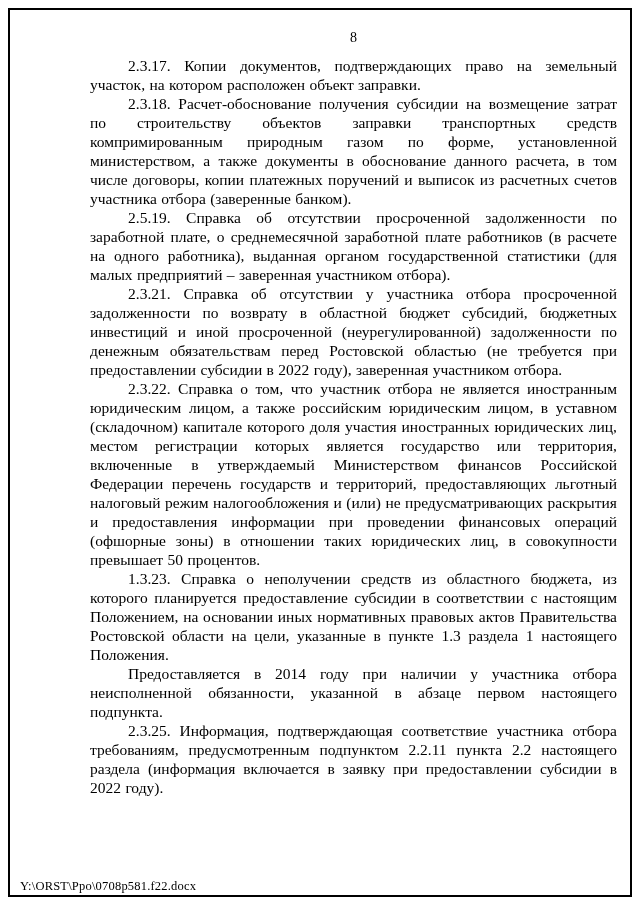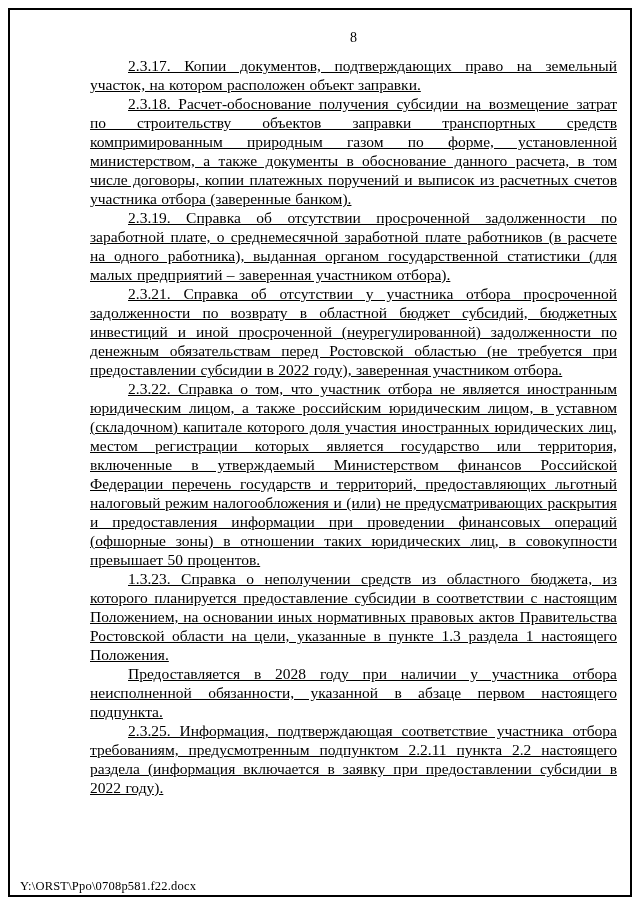--- a/index.html
+++ b/index.html
@@ -37,21 +37,20 @@
     line-height: 16px;
     margin-bottom: 10px;
   }
   .para {
     margin: 0;
     text-align: justify;
     text-indent: 38px;
     font-size: 15.5px;
     line-height: 19px;
     word-spacing: 0.5px;
-    text-decoration: underline;
   }
   .footer {
     position: absolute;
     left: 20px;
     bottom: 12px;
     font-size: 12.5px;
     line-height: 14px;
     letter-spacing: 0.2px;
     text-align: center;
   }
@@ -61,23 +60,23 @@
 
 <div class="page">
   <div class="frame"></div>
 
   <div class="content">
     <div class="page-number">8</div>
 
     <div>
         <p class="para">2.3.17. Копии документов, подтверждающих право на земельный участок, на котором расположен объект заправки.</p>
         <p class="para">2.3.18. Расчет-обоснование получения субсидии на возмещение затрат по строительству объектов заправки транспортных средств компримированным природным газом по форме, установленной министерством, а также документы в обоснование данного расчета, в том числе договоры, копии платежных поручений и выписок из расчетных счетов участника отбора (заверенные банком).</p>
-        <p class="para">2.3.19. Справка об отсутствии просроченной задолженности по заработной плате, о среднемесячной заработной плате работников (в расчете на одного работника), выданная органом государственной статистики (для малых предприятий – заверенная участником отбора).</p>
+        <p class="para">2.5.19. Справка об отсутствии просроченной задолженности по заработной плате, о среднемесячной заработной плате работников (в расчете на одного работника), выданная органом государственной статистики (для малых предприятий – заверенная участником отбора).</p>
         <p class="para">2.3.21. Справка об отсутствии у участника отбора просроченной задолженности по возврату в областной бюджет субсидий, бюджетных инвестиций и иной просроченной (неурегулированной) задолженности по денежным обязательствам перед Ростовской областью (не требуется при предоставлении субсидии в 2022 году), заверенная участником отбора.</p>
         <p class="para">2.3.22. Справка о том, что участник отбора не является иностранным юридическим лицом, а также российским юридическим лицом, в уставном (складочном) капитале которого доля участия иностранных юридических лиц, местом регистрации которых является государство или территория, включенные в утверждаемый Министерством финансов Российской Федерации перечень государств и территорий, предоставляющих льготный налоговый режим налогообложения и (или) не предусматривающих раскрытия и предоставления информации при проведении финансовых операций (офшорные зоны) в отношении таких юридических лиц, в совокупности превышает 50 процентов.</p>
         <p class="para">1.3.23. Справка о неполучении средств из областного бюджета, из которого планируется предоставление субсидии в соответствии с настоящим Положением, на основании иных нормативных правовых актов Правительства Ростовской области на цели, указанные в пункте 1.3 раздела 1 настоящего Положения.</p>
-        <p class="para">Предоставляется в 2028 году при наличии у участника отбора неисполненной обязанности, указанной в абзаце первом настоящего подпункта.</p>
+        <p class="para">Предоставляется в 2014 году при наличии у участника отбора неисполненной обязанности, указанной в абзаце первом настоящего подпункта.</p>
         <p class="para">2.3.25. Информация, подтверждающая соответствие участника отбора требованиям, предусмотренным подпунктом 2.2.11 пункта 2.2 настоящего раздела (информация включается в заявку при предоставлении субсидии в 2022 году).</p>
       </div>
   </div>
 
   <div class="footer">Y:\ORST\Ppo\0708p581.f22.docx</div>
 </div>
 
 </body></html>

